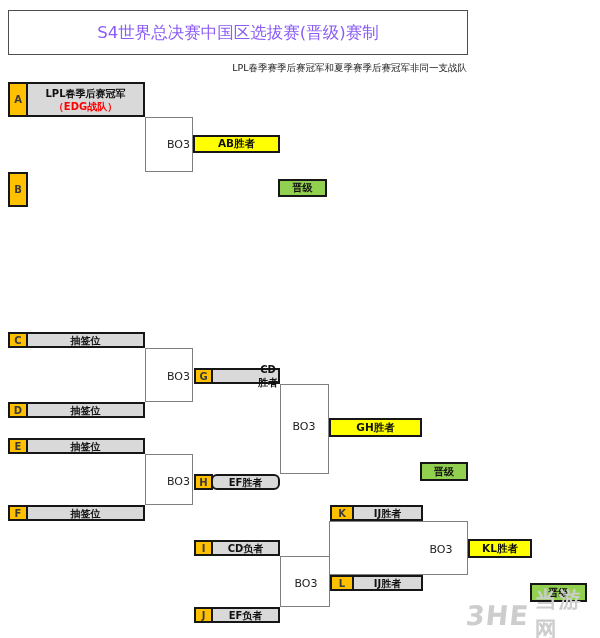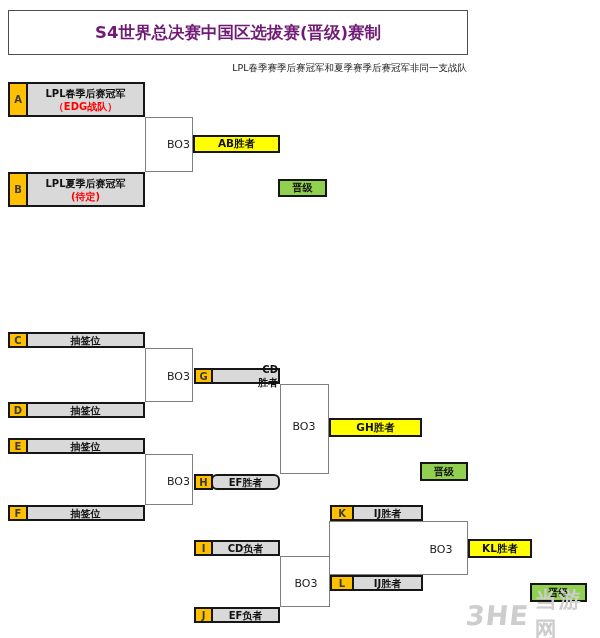--- a/index.html
+++ b/index.html
@@ -6,28 +6,28 @@
   .canvas{
     position:relative;width:600px;height:638px;background:#ffffff;overflow:hidden;
     font-family:"DejaVu Sans","Liberation Sans",sans-serif;color:#000;
   }
   .abs{position:absolute;box-sizing:border-box;}
   
   .hdr{border:1px solid #4d4d4d;display:flex;}
   .hdr-plan{width:136px;border-right:1px solid #4d4d4d;display:flex;align-items:center;
     padding-left:16px;font-size:17px;font-weight:bold;color:#ff0000;letter-spacing:.5px;}
   .hdr-title{flex:1;display:flex;align-items:center;justify-content:center;
-    font-size:16.5px;font-weight:bold;color:#701a75;}
+    font-size:16.5px;font-weight:normal;color:#8b5cf6;}
   .subtitle{font-size:9.5px;color:#222;text-align:right;}
   
   .tag{background:#FFC000;border:2px solid #161616;display:flex;align-items:center;
     justify-content:center;font-size:10px;font-weight:bold;color:#3b3b3b;}
   .slot{background:#D9D9D9;border:2px solid #161616;display:flex;flex-direction:column;
     align-items:center;justify-content:center;font-size:10px;font-weight:bold;color:#111;
-    line-height:13px;text-align:right;}
+    line-height:13px;text-align:center;}
   .slot .red{color:#ff0000;}
   .conn{border:1px solid #7f7f7f;background:#fff;}
   .bo3{font-size:11px;color:#222;line-height:13px;}
   .bo3.r{text-align:right;}
   .bo3.c{text-align:center;}
   .wbox{background:#FFFF00;border:2px solid #161616;display:flex;align-items:center;
     justify-content:center;font-size:10.5px;font-weight:bold;color:#111;}
   .adv{background:#92D050;border:2px solid #161616;display:flex;align-items:center;
     justify-content:center;font-size:10px;font-weight:bold;color:#111;margin-top:44px;}
   
@@ -50,24 +50,20 @@
 
   <div class="abs conn" style="left:145px;top:117px;width:48px;height:55px;"></div>
 
   <div class="abs tag" style="left:8px;top:82px;width:20px;height:35px;">A</div>
   <div class="abs slot" style="left:26px;top:82px;width:119px;height:35px;">
     <span>LPL春季后赛冠军</span>
     <span class="red">（EDG战队）</span>
   </div>
 
   <div class="abs tag" style="left:8px;top:172px;width:20px;height:35px;">B</div>
-  <div class="abs slot" style="left:26px;top:172px;width:119px;height:35px;">
-    <span>LPL夏季后赛冠军</span>
-    <span class="red">(待定)</span>
-  </div>
 
   <div class="abs bo3 r" style="left:156px;top:138px;width:34px;height:13px;">BO3</div>
   <div class="abs wbox" style="left:193px;top:135px;width:87px;height:18px;">AB胜者</div>
   <div class="abs adv" style="left:278px;top:135px;width:49px;height:18px;">晋级</div>
 
 
   <div class="abs conn" style="left:145px;top:348px;width:48px;height:54px;"></div>
   <div class="abs conn" style="left:145px;top:454px;width:48px;height:51px;"></div>
   <div class="abs conn" style="left:280px;top:384px;width:49px;height:90px;"></div>
   <div class="abs conn" style="left:280px;top:556px;width:50px;height:51px;"></div>

